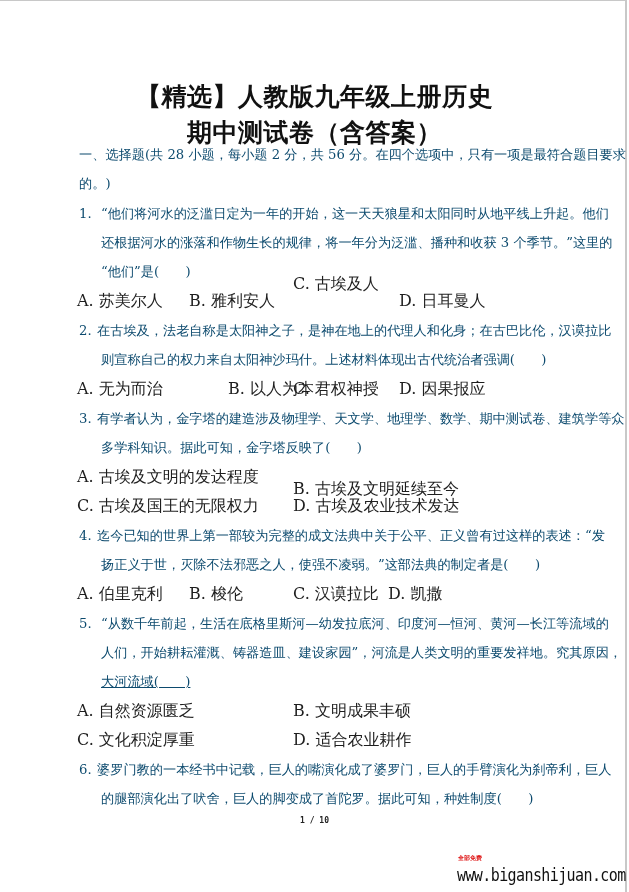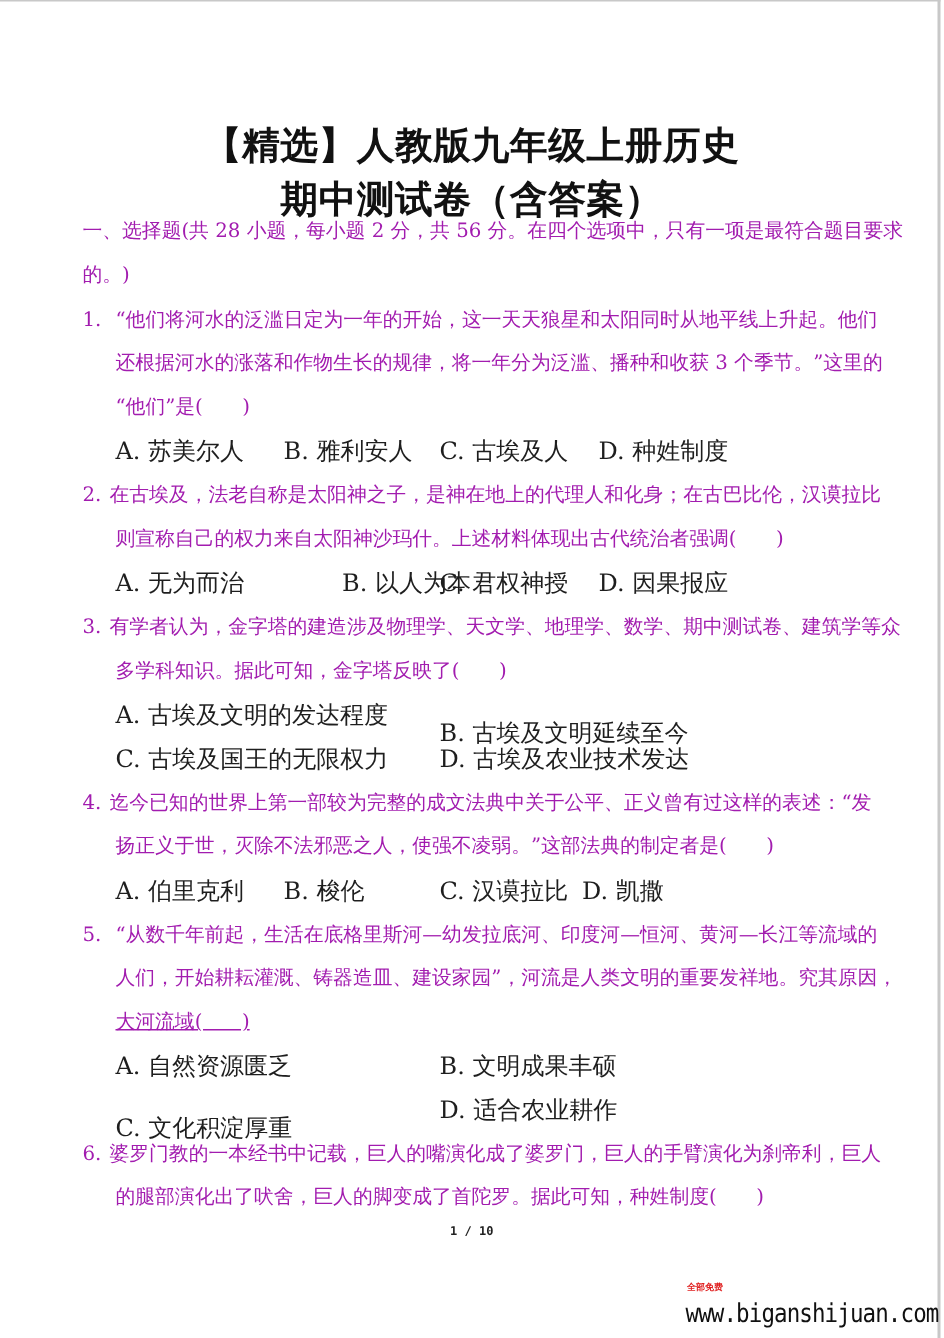--- a/index.html
+++ b/index.html
@@ -12,21 +12,21 @@
       border-top: 1px solid #c8c8c8; border-right: 2px solid #c8c8c8; box-sizing: border-box;
     }
     .title {
       position: absolute; left: 0; width: 629px; text-align: center;
       font-family: "DejaVu Sans", "Liberation Sans", sans-serif; font-weight: bold;
       font-size: 25px; letter-spacing: 0.5px; color: #111;
     }
     .title.l1 { top: 80px; }
     .title.l2 { top: 116px; }
     .line {
-      position: absolute; font-size: 13.2px; white-space: nowrap; line-height: 18px; color: #a21caf;
+      position: absolute; font-size: 13.2px; white-space: nowrap; line-height: 18px; color: #0c4a6e; margin-left: 24px;
     }
     .opt { position: absolute; font-size: 16px; white-space: nowrap; line-height: 18px; color: #1e1e1e; }
     .page-num {
       position: absolute; left: 0; width: 629px; top: 816px; text-align: center;
       font-family: "DejaVu Sans Mono", "Liberation Mono", monospace; font-size: 8px; font-weight: bold; color: #222;
     }
     .watermark { position: absolute; left: 456px; top: 832px; width: 170px; height: 58px; }
     .wm-title {
       position: absolute; left: 22px; top: -3px;
       font-family: "DejaVu Sans", "Liberation Sans", sans-serif; font-size: 29px; color: #111; letter-spacing: 1px;
@@ -53,22 +53,22 @@
   <div class="line" style="left:55px; top:175px;">的。)</div>
 </div>
 
 <div>
   <div class="line" style="left:55px; top:205px;">1.</div>
   <div class="line" style="left:77px; top:205px;">“他们将河水的泛滥日定为一年的开始，这一天天狼星和太阳同时从地平线上升起。他们</div>
   <div class="line" style="left:77px; top:234px;">还根据河水的涨落和作物生长的规律，将一年分为泛滥、播种和收获 3 个季节。”这里的</div>
   <div class="line" style="left:77px; top:263px;">“他们”是(　　)</div>
   <div class="opt" style="left:77px; top:292px;">A. 苏美尔人</div>
   <div class="opt" style="left:189px; top:292px;">B. 雅利安人</div>
-  <div class="opt" style="left:293px; top:292px;text-align:center;">C. 古埃及人</div>
-  <div class="opt" style="left:399px; top:292px;">D. 种姓制度</div>
+  <div class="opt" style="left:293px; top:275px;text-align:center;">C. 古埃及人</div>
+  <div class="opt" style="left:399px; top:292px;">D. 日耳曼人</div>
 </div>
 
 <div>
   <div class="line" style="left:55px; top:322px;">2.</div>
   <div class="line" style="left:73px; top:322px;">在古埃及，法老自称是太阳神之子，是神在地上的代理人和化身；在古巴比伦，汉谟拉比</div>
   <div class="line" style="left:77px; top:351px;">则宣称自己的权力来自太阳神沙玛什。上述材料体现出古代统治者强调(　　)</div>
   <div class="opt" style="left:77px; top:380px;">A. 无为而治</div>
   <div class="opt" style="left:196px; top:380px;margin-left:32px;">B. 以人为本</div>
   <div class="opt" style="left:293px; top:380px;text-align:right;">C. 君权神授</div>
   <div class="opt" style="left:399px; top:380px;">D. 因果报应</div>
@@ -94,21 +94,21 @@
   <div class="opt" style="left:388px; top:585px;text-align:right;">D. 凯撒</div>
 </div>
 
 <div>
   <div class="line" style="left:55px; top:615px;">5.</div>
   <div class="line" style="left:77px; top:615px;">“从数千年前起，生活在底格里斯河—幼发拉底河、印度河—恒河、黄河—长江等流域的</div>
   <div class="line" style="left:77px; top:644px;">人们，开始耕耘灌溉、铸器造皿、建设家园”，河流是人类文明的重要发祥地。究其原因，</div>
   <div class="line" style="left:77px; top:673px;text-decoration:underline;">大河流域(　　)</div>
   <div class="opt" style="left:77px; top:702px;">A. 自然资源匮乏</div>
   <div class="opt" style="left:293px; top:702px;">B. 文明成果丰硕</div>
-  <div class="opt" style="left:77px; top:731px;margin-top:12px;">C. 文化积淀厚重</div>
+  <div class="opt" style="left:77px; top:731px;">C. 文化积淀厚重</div>
   <div class="opt" style="left:293px; top:731px;">D. 适合农业耕作</div>
 </div>
 
 <div>
   <div class="line" style="left:55px; top:761px;">6.</div>
   <div class="line" style="left:73px; top:761px;">婆罗门教的一本经书中记载，巨人的嘴演化成了婆罗门，巨人的手臂演化为刹帝利，巨人</div>
   <div class="line" style="left:77px; top:790px;">的腿部演化出了吠舍，巨人的脚变成了首陀罗。据此可知，种姓制度(　　)</div>
 </div>
 
 <style>

